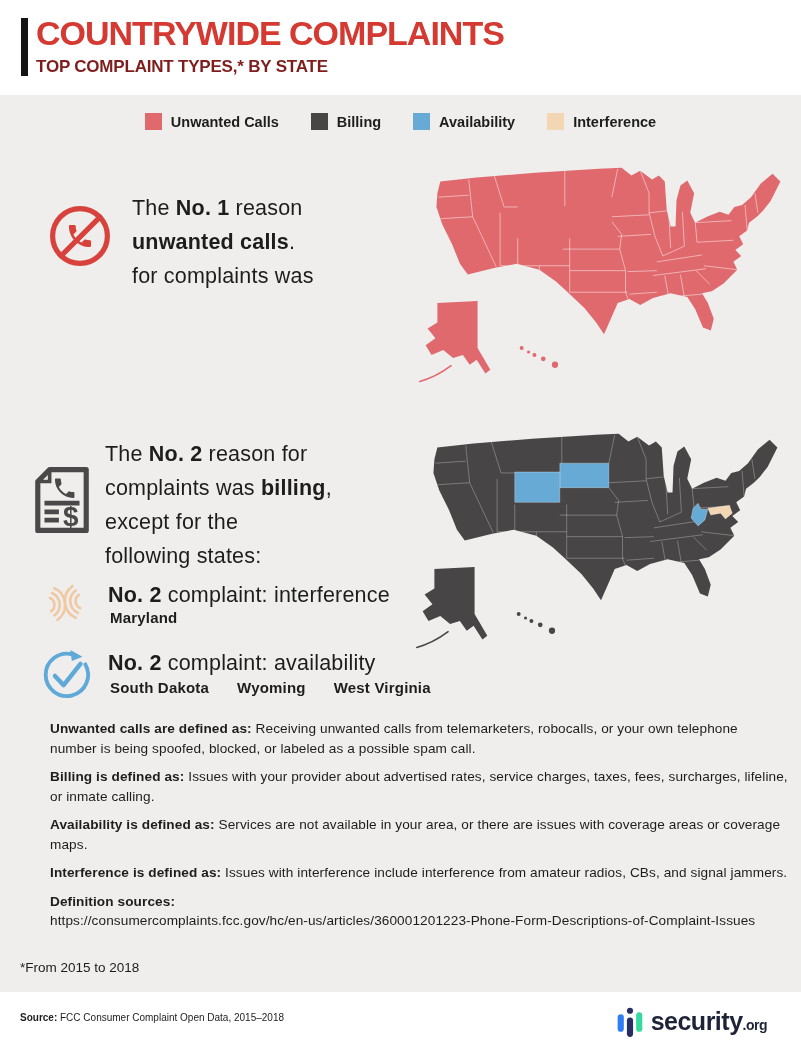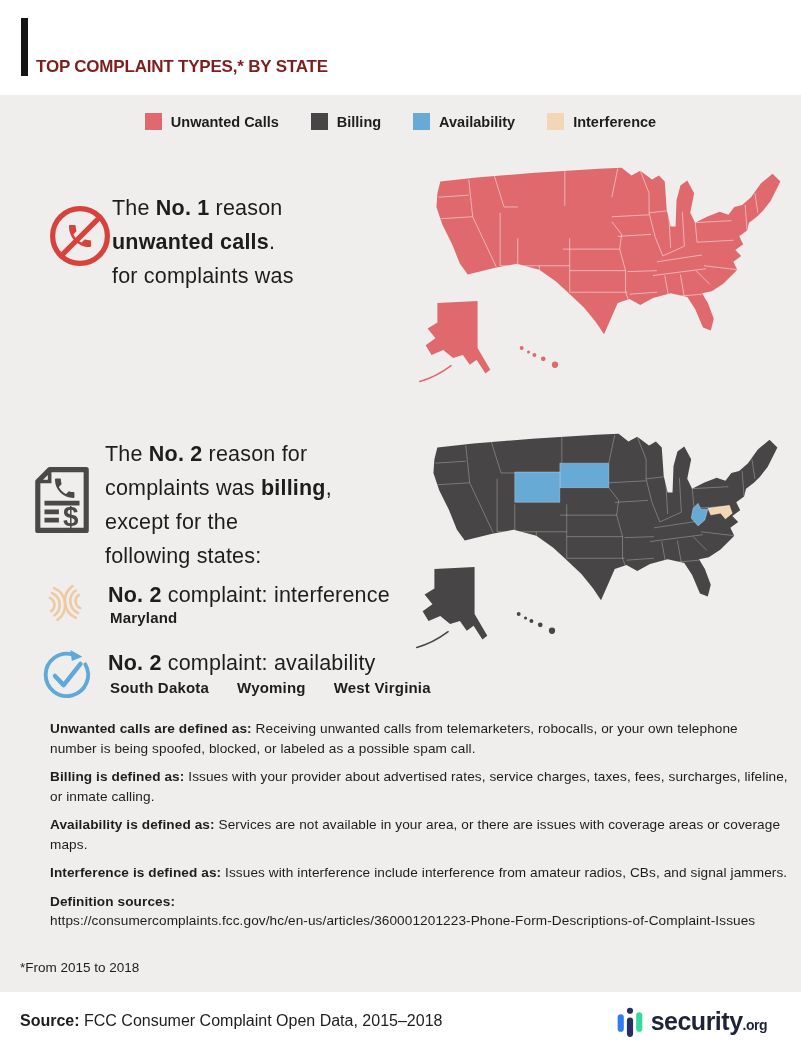--- a/index.html
+++ b/index.html
@@ -14,21 +14,21 @@
   .hdr-bar { position:absolute; left:21px; top:18px; width:7px; height:58px; background:#141414; }
   .hdr-title { position:absolute; left:36px; top:14px; font-size:34px; font-weight:800; letter-spacing:-1px; color:var(--title-red,#d43a31); white-space:nowrap; }
   .hdr-sub { position:absolute; left:36px; top:57px; font-size:17px; font-weight:700; letter-spacing:-0.2px; color:#7f1d1d; white-space:nowrap; }
 
   .legend { position:absolute; top:113px; left:0; width:100%; display:flex; justify-content:center; gap:32px; }
   .legend-item { display:flex; align-items:center; gap:9px; font-size:14.5px; font-weight:700; }
   .swatch { width:17px; height:17px; display:inline-block; }
 
   .stmt { position:absolute; font-size:21.5px; line-height:34px; letter-spacing:0.2px; }
   .stmt .b, .b { font-weight:800; }
-  #stmt1 { left:112px; top:191px; }
+  #stmt1 { left:132px; top:191px; }
   #stmt2 { left:105px; top:437px; }
   .sub-head { position:absolute; font-size:21.5px; letter-spacing:0.2px; white-space:nowrap; }
   #head-interference { left:108px; top:583px; }
   #head-availability { left:108px; top:651px; }
   .sub-states { position:absolute; display:flex; gap:28px; font-size:15px; font-weight:800; letter-spacing:0.2px; }
   #states-interference { left:110px; top:609px;justify-content:center; }
   #states-availability { left:110px; top:679px; }
 
   .icon { position:absolute; }
   #icon-nocall { left:46px; top:202px; }
@@ -39,31 +39,32 @@
   #map1 { position:absolute; left:408px; top:156px; width:392px; height:245px; }
   #map2 { position:absolute; left:405px; top:422px; width:392px; height:245px; }
 
   .defs { position:absolute; left:50px; top:719px; width:738px; font-size:13.6px; line-height:19.5px; letter-spacing:0.1px; }
   .defs p { margin:0 0 9px 0; }
   .defs .lead { font-weight:800; }
 
   .footnote { position:absolute; left:20px; top:960px; font-size:13.5px; }
 
   .footer { position:absolute; left:0; top:992px; width:801px; height:58px; background:#fff; }
-  .source { position:absolute; left:20px; top:20px; font-size:16px; }
+  .source { position:absolute; left:20px; top:20px; font-size:10px; }
   .source .lead { font-weight:800; }
   .logo { position:absolute; right:34px; top:11px; display:flex; align-items:center; gap:7px; }
   .logo-text { font-size:25px; font-weight:800; letter-spacing:-0.5px; color:var(--logo-text,#1f2337); }
   .logo-tld { font-size:14px; font-weight:700; }
 </style>
 </head>
 <body>
 
 <div class="hdr">
   <div class="hdr-bar"></div>
+  <div class="hdr-title">COUNTRYWIDE COMPLAINTS</div>
   <div class="hdr-sub">TOP COMPLAINT TYPES,* BY STATE</div>
 </div>
 
 <div class="legend">
   <div class="legend-item">
     <span class="swatch" style="background: rgb(224, 105, 110);"></span>
     <span>Unwanted Calls</span>
   </div>
   <div class="legend-item">
     <span class="swatch" style="background: rgb(71, 69, 70);"></span>

